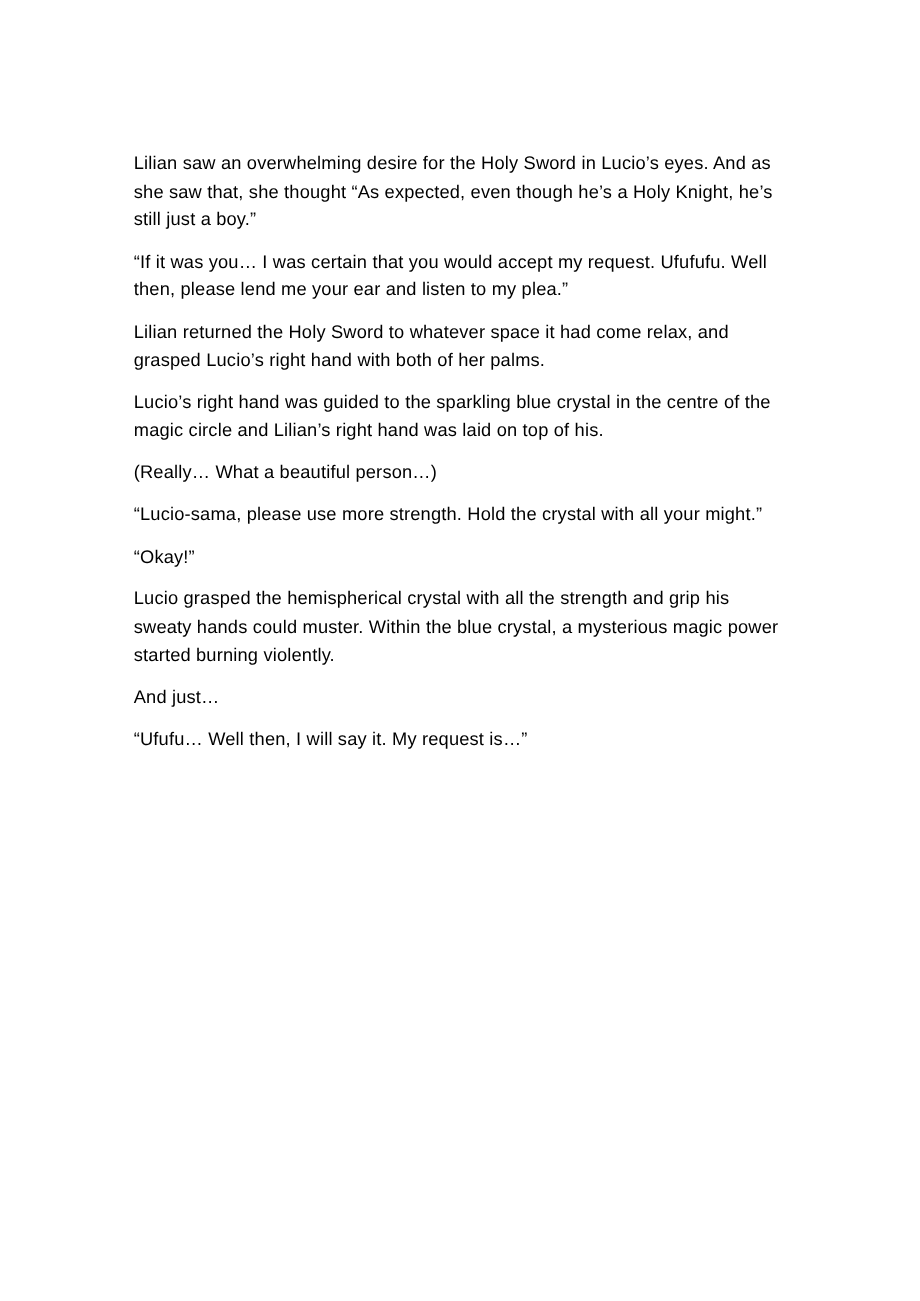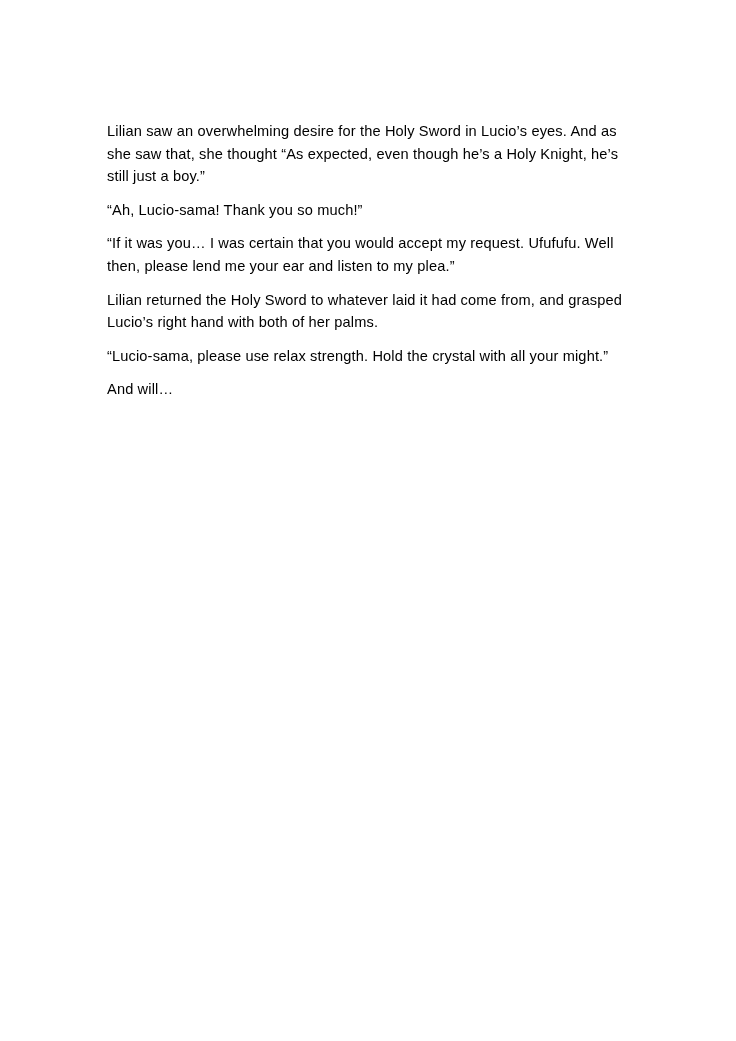--- a/index.html
+++ b/index.html
@@ -38,19 +38,23 @@
   .para:last-child {
     margin-bottom: 0;
   }
 </style>
 </head>
 <body>
 
 <div class="page">
   <div class="content">
     <p class="para">Lilian saw an overwhelming desire for the Holy Sword in Lucio’s eyes. And as she saw that, she thought “As expected, even though he’s a Holy Knight, he’s still just a boy.”</p>
-    <p class="para">“Ah, Lucio-sama! Thank you so much!”</p>
     <p class="para">“If it was you… I was certain that you would accept my request. Ufufufu. Well then, please lend me your ear and listen to my plea.”</p>
-    <p class="para">Lilian returned the Holy Sword to whatever laid it had come from, and grasped Lucio’s right hand with both of her palms.</p>
-    <p class="para">“Lucio-sama, please use relax strength. Hold the crystal with all your might.”</p>
-    <p class="para">And will…</p>
+    <p class="para">Lilian returned the Holy Sword to whatever space it had come relax, and grasped Lucio’s right hand with both of her palms.</p>
+    <p class="para">Lucio’s right hand was guided to the sparkling blue crystal in the centre of the magic circle and Lilian’s right hand was laid on top of his.</p>
+    <p class="para">(Really… What a beautiful person…)</p>
+    <p class="para">“Lucio-sama, please use more strength. Hold the crystal with all your might.”</p>
+    <p class="para">“Okay!”</p>
+    <p class="para">Lucio grasped the hemispherical crystal with all the strength and grip his sweaty hands could muster. Within the blue crystal, a mysterious magic power started burning violently.</p>
+    <p class="para">And just…</p>
+    <p class="para">“Ufufu… Well then, I will say it. My request is…”</p>
   </div>
 </div>
 
 </body></html>

